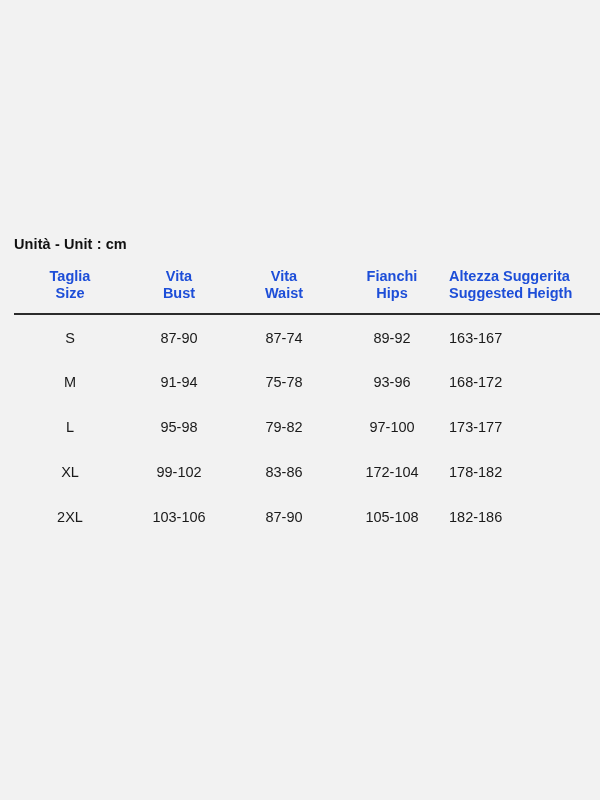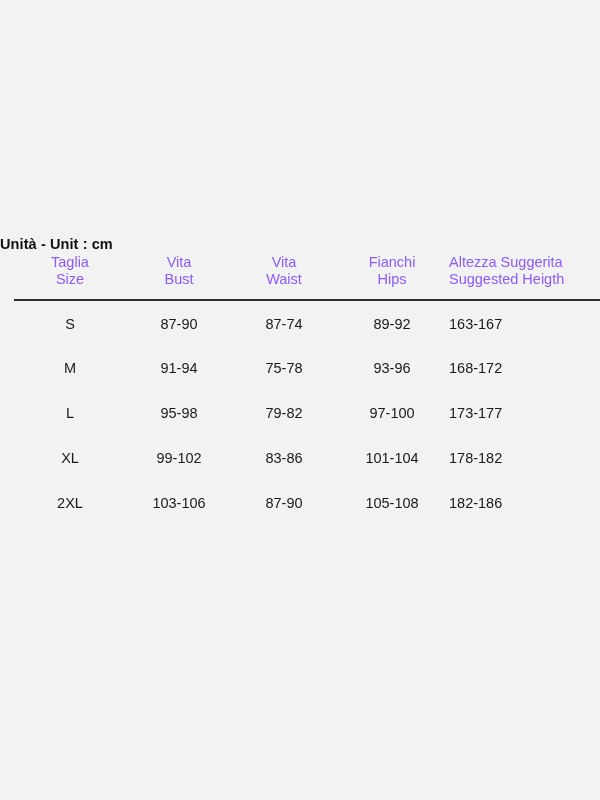--- a/index.html
+++ b/index.html
@@ -24,43 +24,44 @@
   .chart-wrap {
     position: absolute;
     left: 0;
     top: 236px;
     width: 600px;
   }
   .unit-line {
     font-size: 14.5px;
     font-weight: bold;
     color: #111;
-    margin-bottom: 2px;
+    padding-left: 14px;
+    margin-bottom: 16px;
     letter-spacing: 0.1px;
   }
   table.size-table {
     width: 586px;
     margin: 0 0 0 14px;
     border-collapse: collapse;
     table-layout: fixed;
   }
   table.size-table col.c0 { width: 112px; }
   table.size-table col.c1 { width: 106px; }
   table.size-table col.c2 { width: 104px; }
   table.size-table col.c3 { width: 112px; }
   table.size-table col.c4 { width: 152px; }
 
   table.size-table thead th {
     font-size: 14.5px;
-    font-weight: normal;
+    font-weight: bold;
     line-height: 1.18;
     text-align: center;
     vertical-align: bottom;
     padding: 0 0 11px 0;
-    color: #8b5cf6;
+    color: #1d4ed8;
     border-bottom: 2.5px solid #2b2b2b;
     white-space: nowrap;
   }
   table.size-table thead th.left-head {
     text-align: left;
     padding-left: 1px;
   }
   th .l1, th .l2 { display: block; }
 
   table.size-table tbody td {
@@ -134,21 +135,21 @@
           <td class="sizecell">L</td>
           <td>95-98</td>
           <td>79-82</td>
           <td>97-100</td>
           <td class="lastcol">173-177</td>
         </tr>
         <tr>
           <td class="sizecell">XL</td>
           <td>99-102</td>
           <td>83-86</td>
-          <td>101-104</td>
+          <td>172-104</td>
           <td class="lastcol">178-182</td>
         </tr>
         <tr>
           <td class="sizecell">2XL</td>
           <td>103-106</td>
           <td>87-90</td>
           <td>105-108</td>
           <td class="lastcol">182-186</td>
         </tr>
       </tbody>

